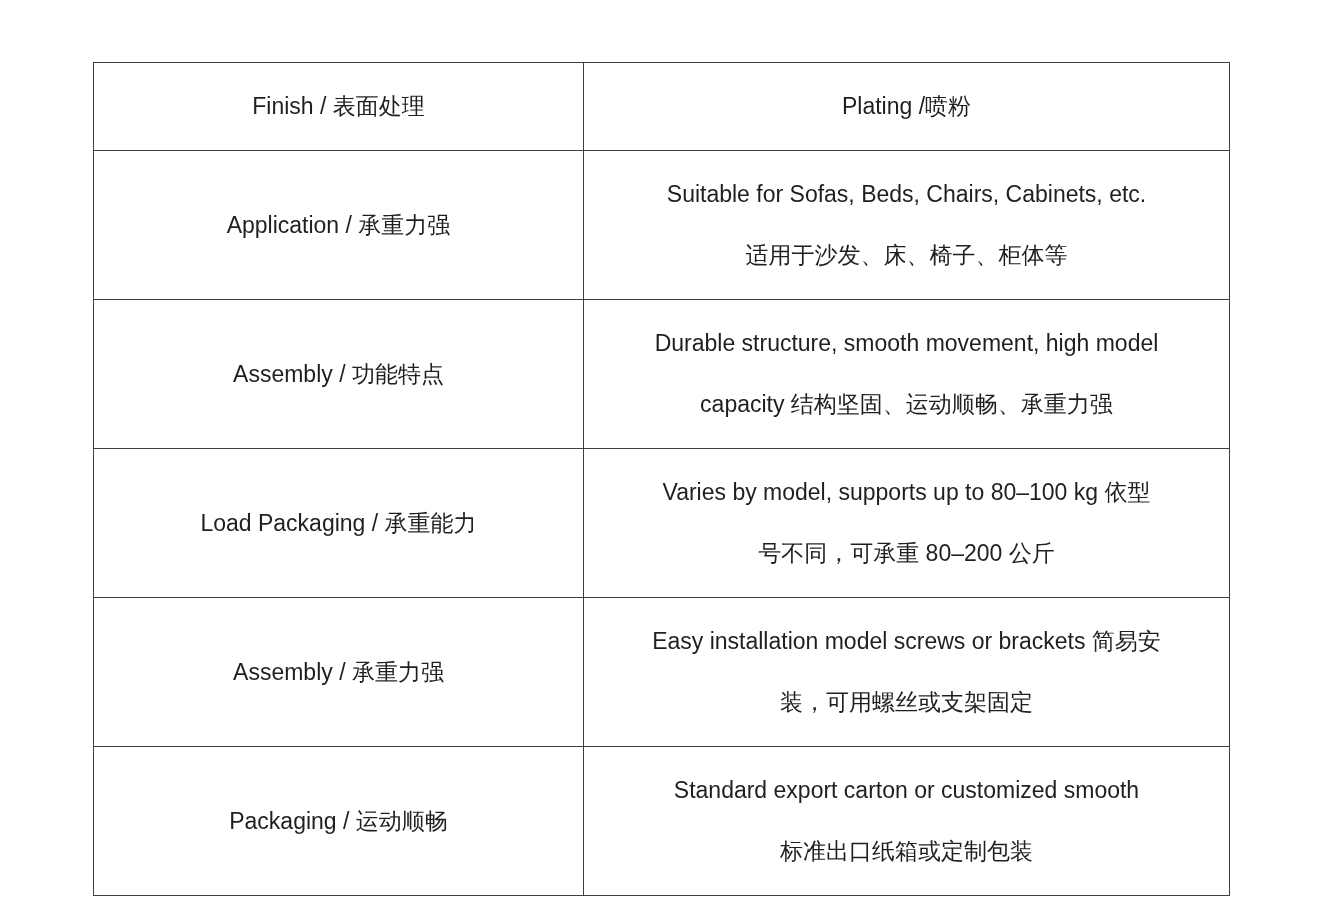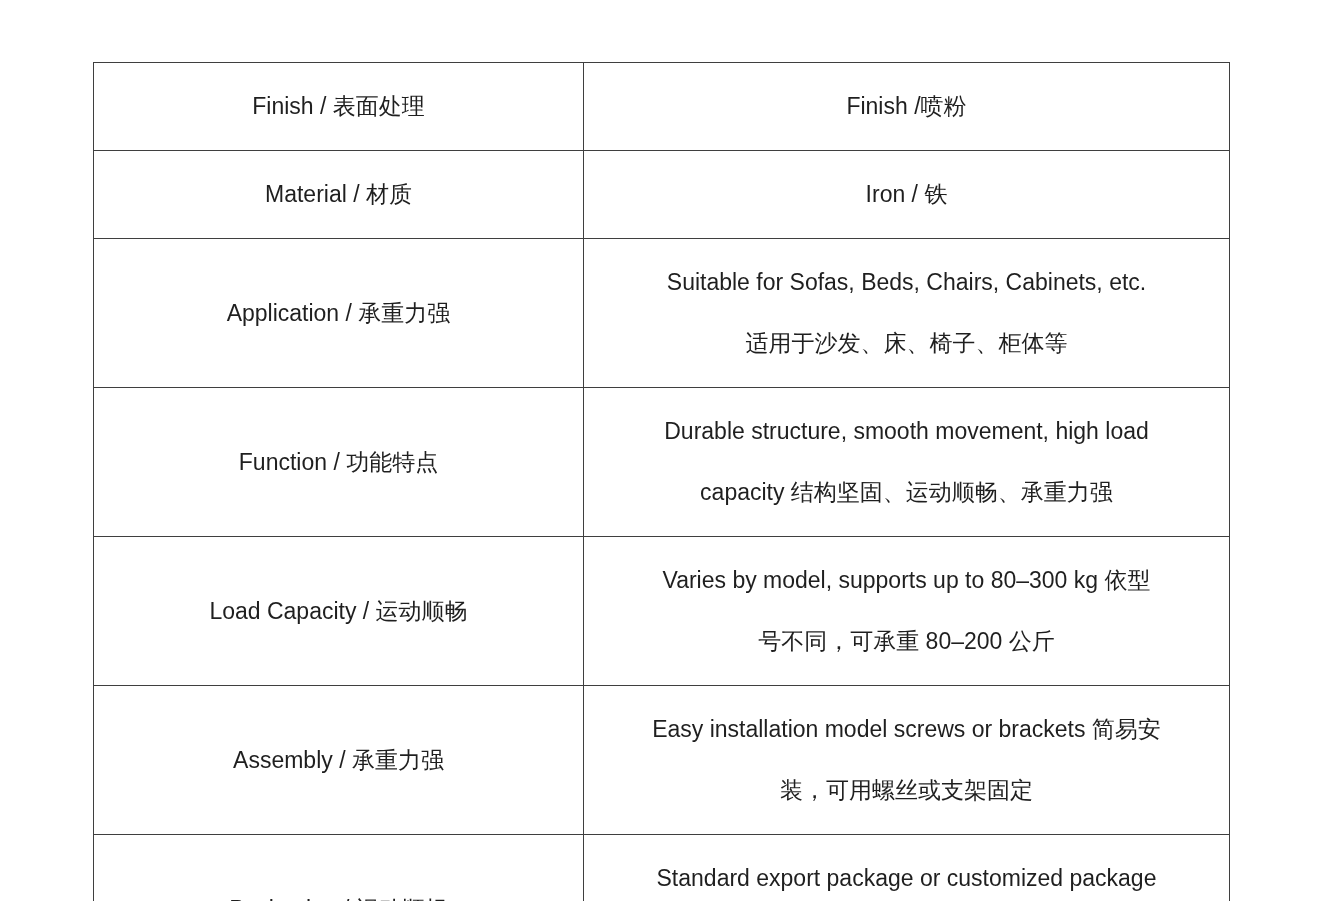--- a/index.html
+++ b/index.html
@@ -42,45 +42,41 @@
 <body>
 
 <table class="spec-table">
   <colgroup>
     <col class="c1">
     <col class="c2">
   </colgroup>
   <tbody>
       <tr class="single">
     <td>Finish / 表面处理</td>
-    <td>Finish /喷粉</td>
-  </tr>
-      <tr class="single">
-    <td>Material / 材质</td>
-    <td>Iron / 铁</td>
+    <td>Plating /喷粉</td>
   </tr>
       <tr class="tall">
     <td>Application / 承重力强</td>
     <td>Suitable for Sofas, Beds, Chairs, Cabinets, etc.
 适用于沙发、床、椅子、柜体等</td>
   </tr>
       <tr class="tall">
-    <td>Function / 功能特点</td>
-    <td>Durable structure, smooth movement, high load
+    <td>Assembly / 功能特点</td>
+    <td>Durable structure, smooth movement, high model
 capacity 结构坚固、运动顺畅、承重力强</td>
   </tr>
       <tr class="tall">
-    <td>Load Capacity / 运动顺畅</td>
-    <td>Varies by model, supports up to 80–300 kg 依型
+    <td>Load Packaging / 承重能力</td>
+    <td>Varies by model, supports up to 80–100 kg 依型
 号不同，可承重 80–200 公斤</td>
   </tr>
       <tr class="tall">
     <td>Assembly / 承重力强</td>
     <td>Easy installation model screws or brackets 简易安
 装，可用螺丝或支架固定</td>
   </tr>
       <tr class="tall">
     <td>Packaging / 运动顺畅</td>
-    <td>Standard export package or customized package
+    <td>Standard export carton or customized smooth
 标准出口纸箱或定制包装</td>
   </tr>
     </tbody>
 </table>
 
 </body></html>

